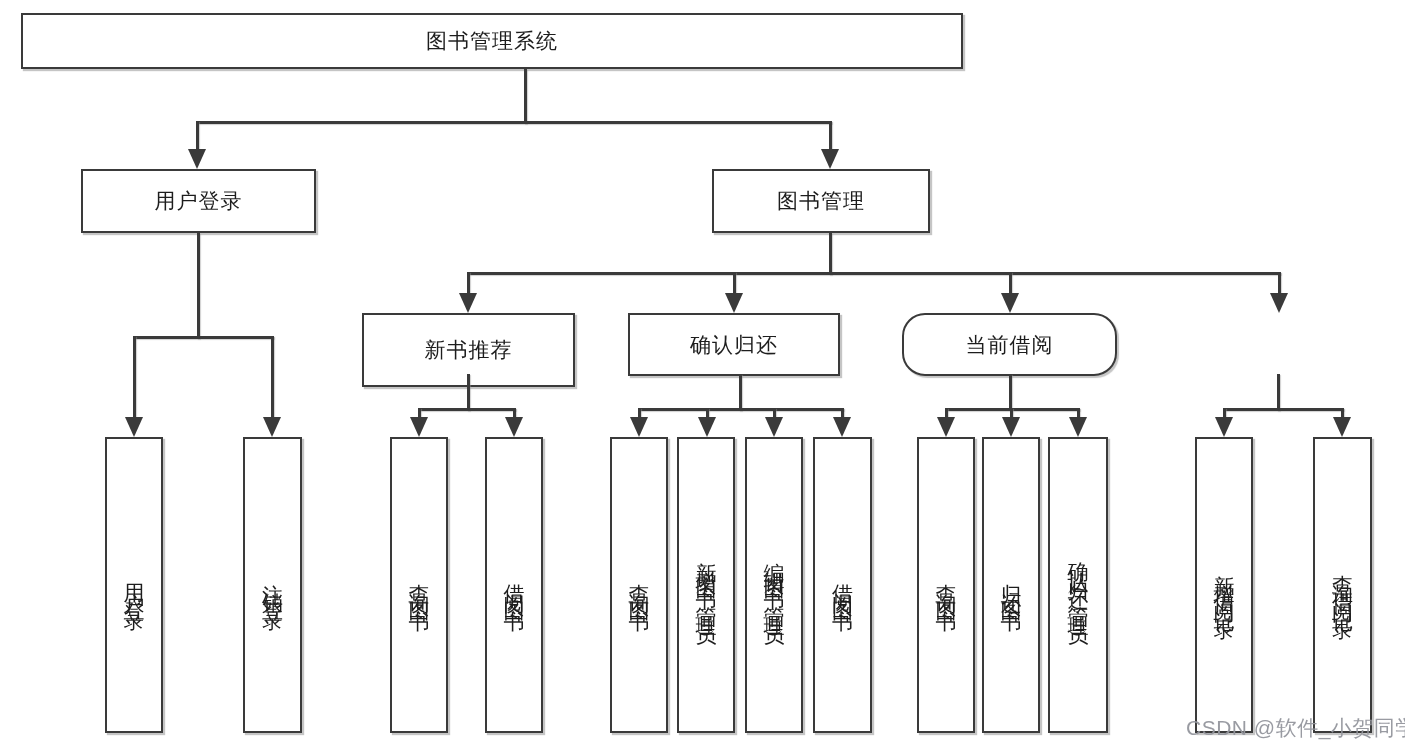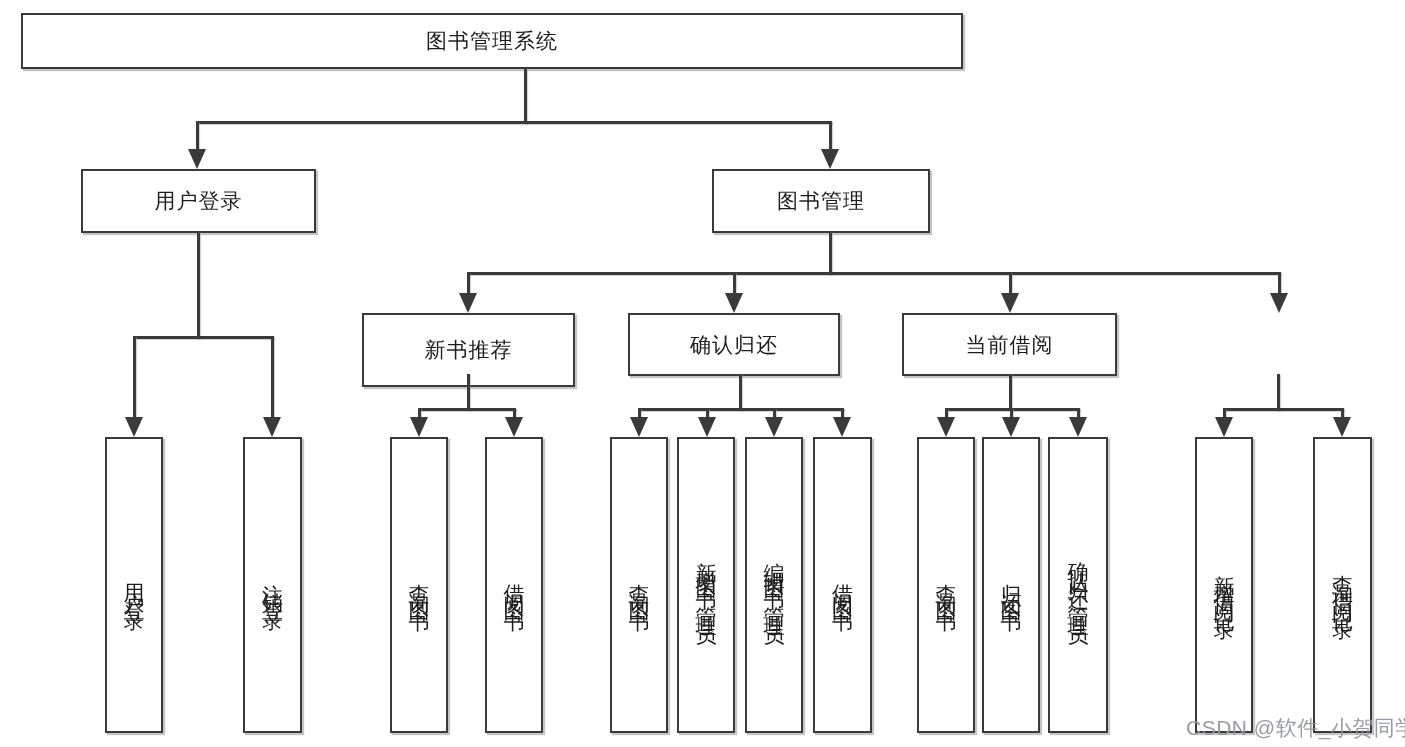--- a/index.html
+++ b/index.html
@@ -79,21 +79,21 @@
   </div>
 
   <div class="box" style="left:362px; top:313px; width:213px; height:74px;">
     <span class="hlabel">新书推荐</span>
   </div>
 
   <div class="box" style="left:628px; top:313px; width:212px; height:63px;">
     <span class="hlabel">确认归还</span>
   </div>
 
-  <div class="box" style="left:902px; top:313px; width:215px; height:63px;">
+  <div class="box" style="left:902px; top:313px; width:215px; height:63px;border-radius:23px;">
     <span class="hlabel">当前借阅</span>
   </div>
 
 
   <div class="box" style="left:105px; top:437px; width:58px; height:296px;">
     <span class="vlabel">用户登录</span>
   </div>
   <div class="box" style="left:243px; top:437px; width:59px; height:296px;">
     <span class="vlabel">注销登录</span>
   </div>

